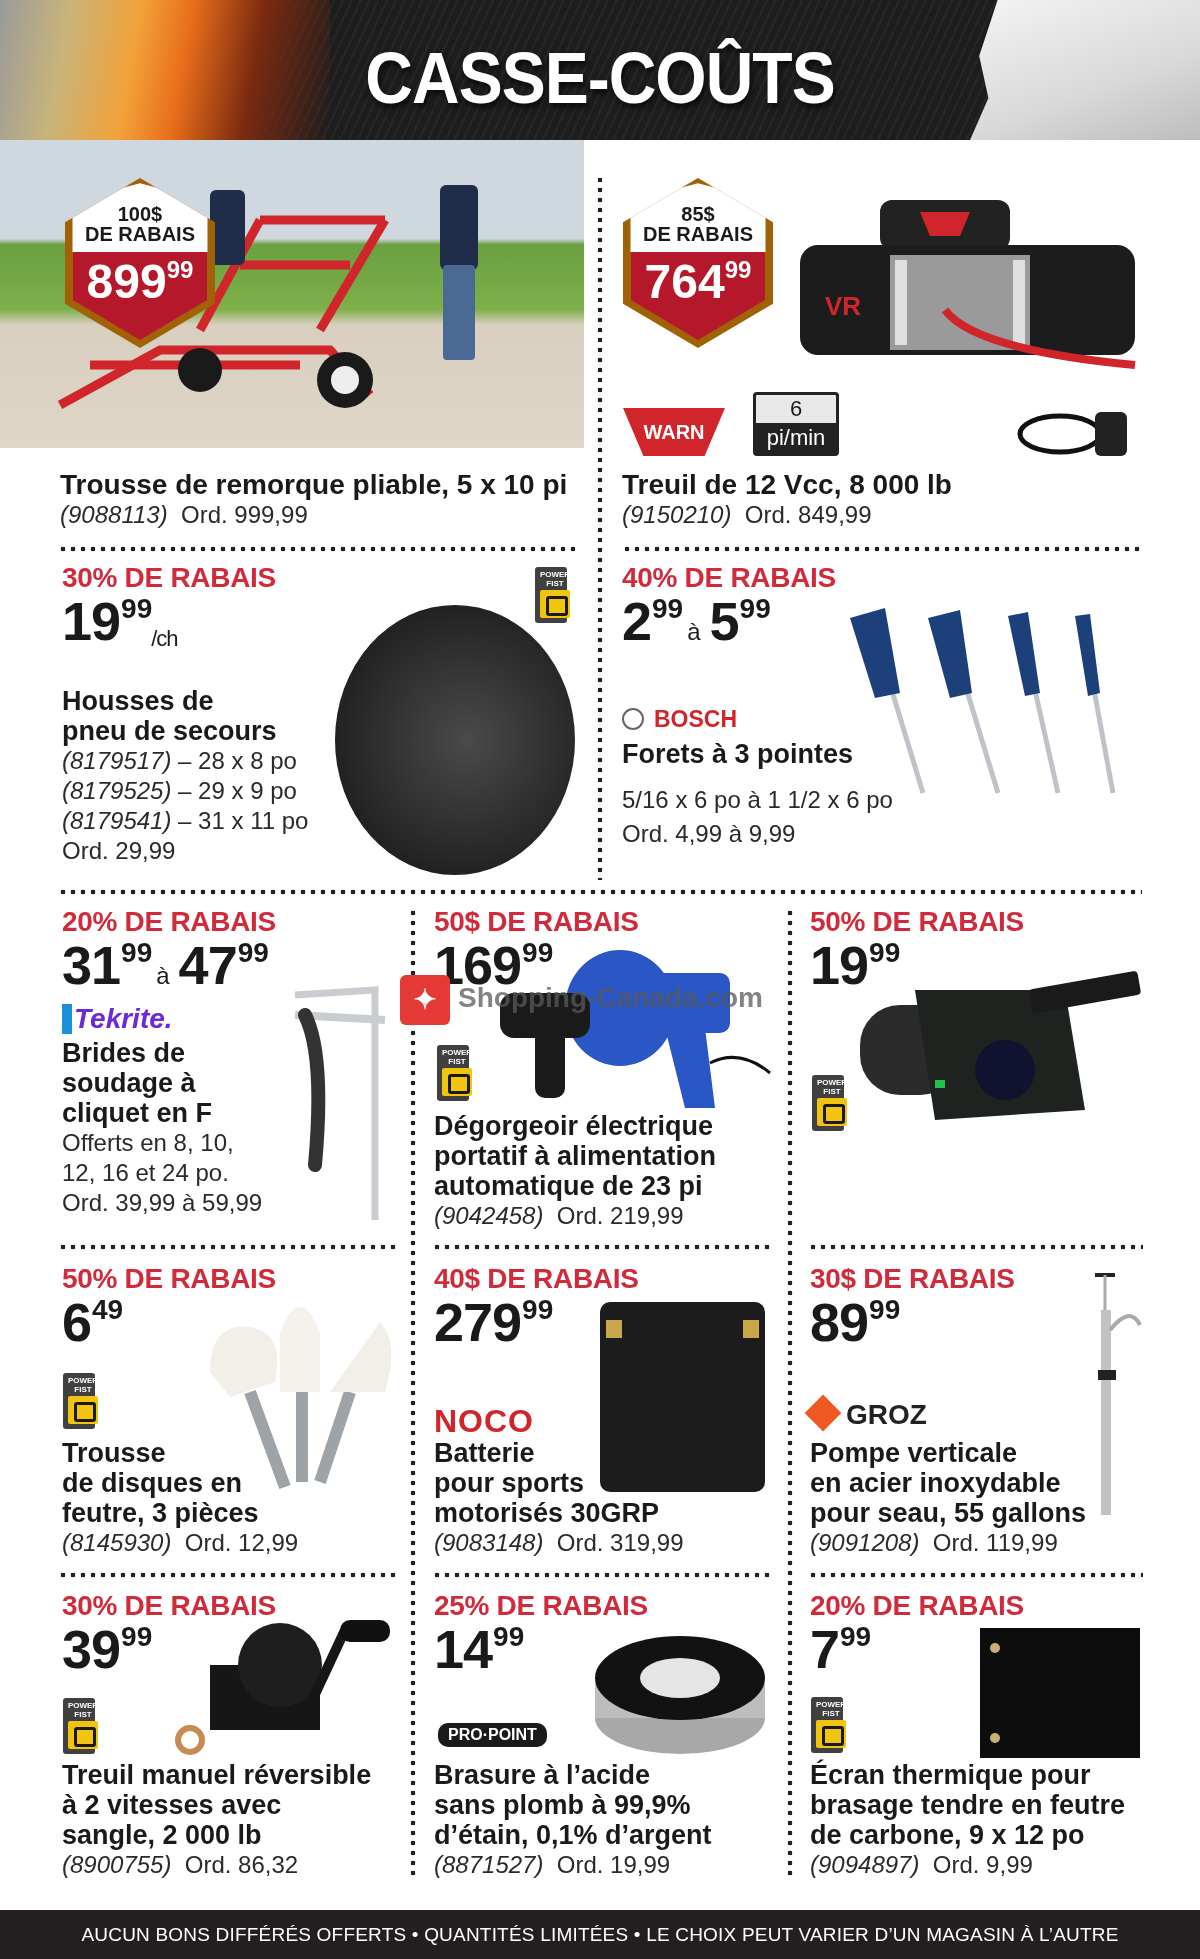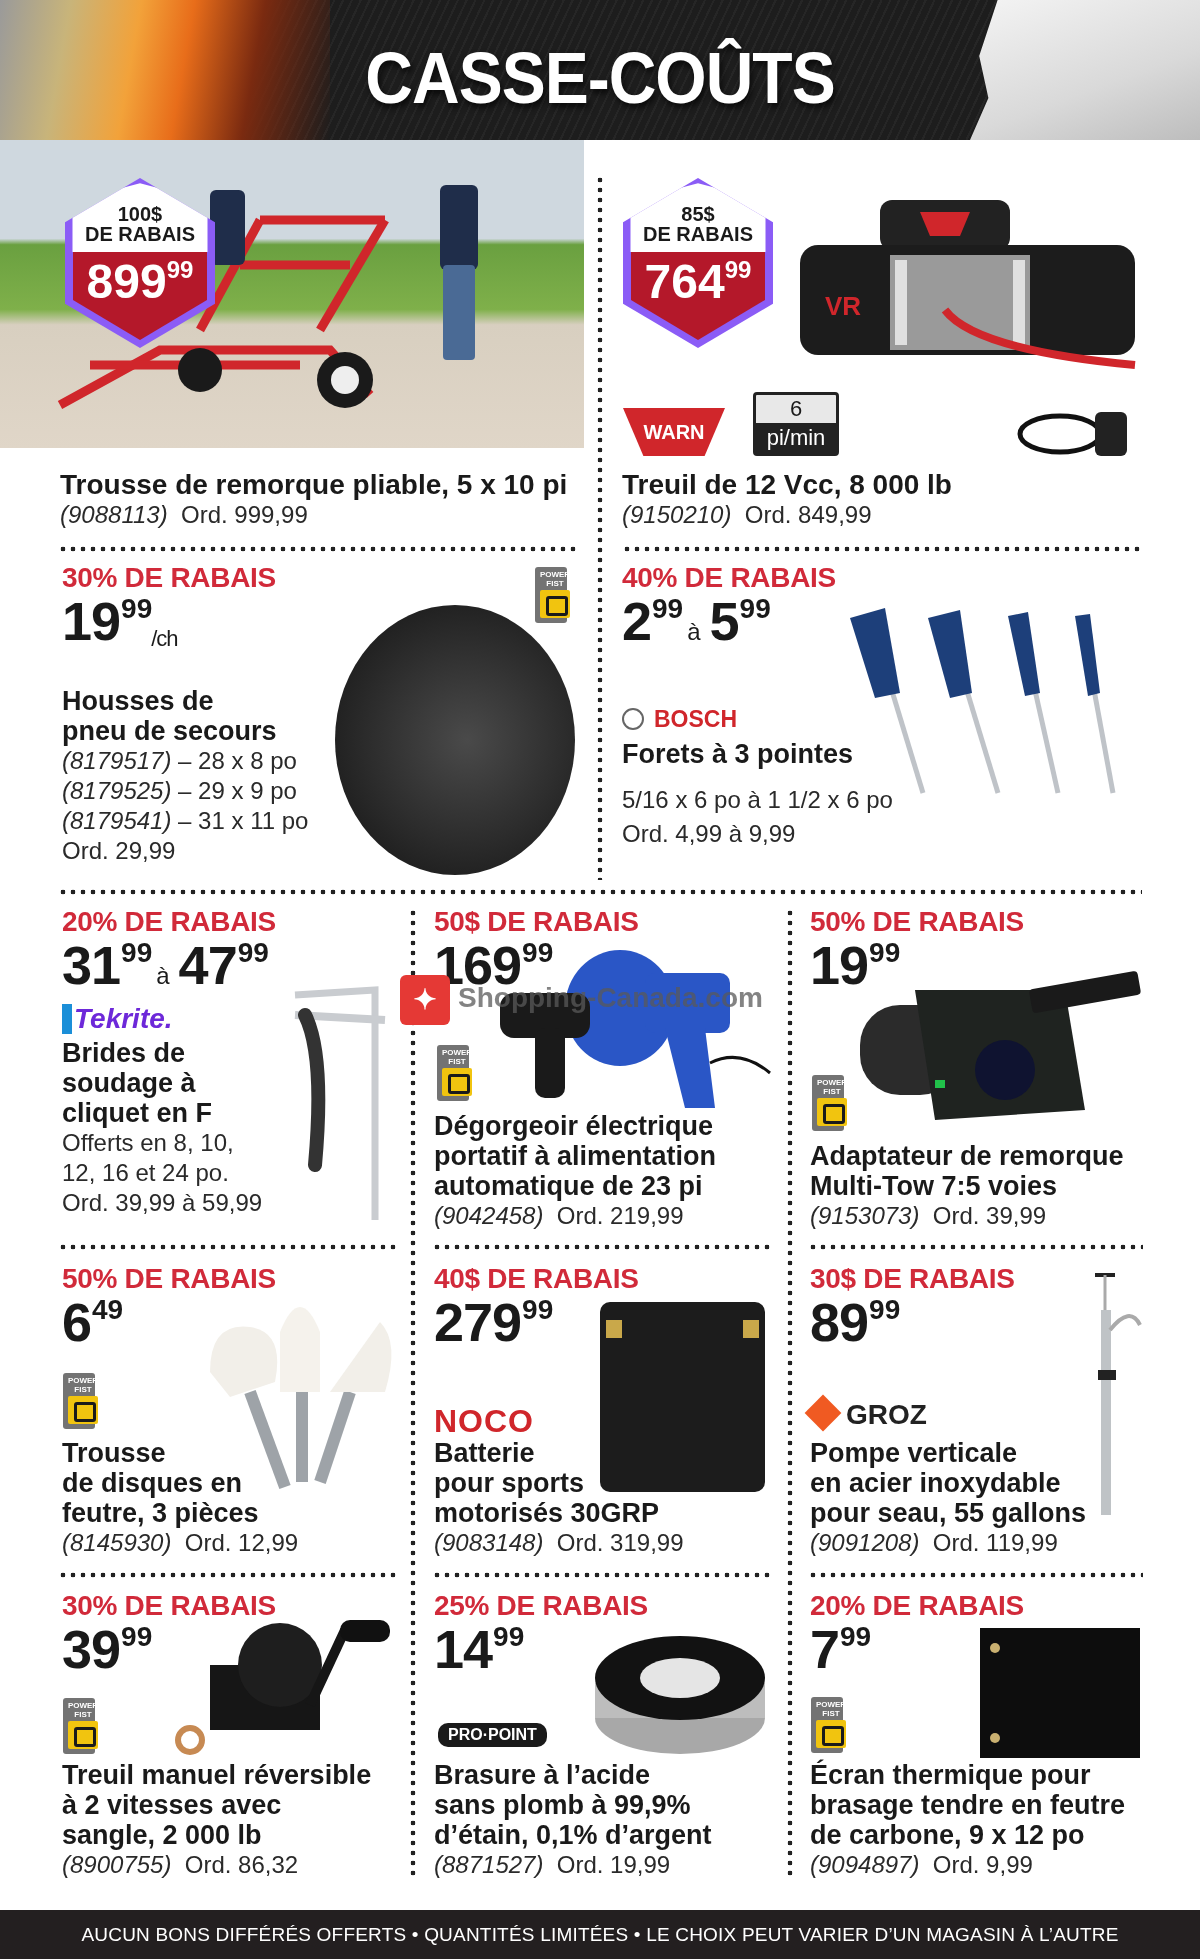--- a/index.html
+++ b/index.html
@@ -15,29 +15,29 @@
   .cell { position: absolute; }
   .off { color: #d12a3a; font-weight: 700; font-size: 28px; letter-spacing: -0.3px; white-space: nowrap; }
   .price { font-weight: 900; font-size: 54px; line-height: 1; letter-spacing: -1px; white-space: nowrap; }
   .price sup { font-size: 28px; vertical-align: 22px; margin-left: 1px; letter-spacing: 0; }
   .price .a { font-size: 24px; font-weight: 400; margin: 0 10px 0 4px; }
   .price .unit { font-size: 22px; font-weight: 400; position: relative; left: -28px; top: 6px; margin-left: 27px; }
   .name { font-weight: 700; font-size: 27px; line-height: 30px; color: #1a1a1a; }
   .detail { font-size: 24px; line-height: 30px; color: #2a2a2a; }
   .sku { font-style: italic; font-weight: 300; }
 
-  .hex { position: absolute; width: 150px; height: 170px; background: #8b5cf6; clip-path: polygon(50% 0, 100% 26%, 100% 74%, 50% 100%, 0 74%, 0 26%); }
+  .hex { position: absolute; width: 150px; height: 170px; background: #a16207; clip-path: polygon(50% 0, 100% 26%, 100% 74%, 50% 100%, 0 74%, 0 26%); }
   .hex .inner { position: absolute; left: 8px; top: 8px; width: 134px; height: 154px; background: #b4182a; clip-path: polygon(50% 0, 100% 26%, 100% 74%, 50% 100%, 0 74%, 0 26%); }
   .hex .white { position: absolute; left: 0; top: 0; width: 150px; height: 74px; background: #fff; clip-path: polygon(50% 7%, 95% 31%, 95% 100%, 5% 100%, 5% 31%); }
   .hex .l1 { position: absolute; left: 0; width: 150px; top: 26px; text-align: center; font-size: 20px; font-weight: 700; color: #1a1a1a; line-height: 20px; }
   .hex .l2 { position: absolute; left: 0; width: 150px; top: 46px; text-align: center; font-size: 20px; font-weight: 700; color: #1a1a1a; line-height: 20px; }
   .hex .pr { position: absolute; left: 0; width: 150px; top: 80px; text-align: center; color: #fff; font-weight: 700; font-size: 48px; line-height: 1; }
   .hex .pr sup { font-size: 24px; vertical-align: 20px; }
 
-  .pf { position: absolute; width: 32px; height: 56px; background: #737373; border-radius: 3px; }
+  .pf { position: absolute; width: 32px; height: 56px; background: #404040; border-radius: 3px; }
   .pf .t { position: absolute; top: 3px; left: 0; width: 40px; text-align: center; color: #fff; font-size: 8px; font-weight: 900; line-height: 9px; }
   .pf .y { position: absolute; left: 5px; top: 23px; width: 30px; height: 28px; background: #f1c40f; border-radius: 2px; }
   .pf .y::after { content: ""; position: absolute; left: 6px; top: 6px; width: 16px; height: 14px; border: 3px solid #1a1a1a; border-radius: 3px; }
 
   .brand { position: absolute; font-weight: 900; white-space: nowrap; }
   .img { position: absolute; }
 
   .footer { position: absolute; left: 0; top: 1910px; width: 1200px; height: 49px; background: #231f20; color: #fff; text-align: center; font-size: 19px; line-height: 49px; letter-spacing: 0.2px; }
   .watermark { position: absolute; left: 400px; top: 975px; font-size: 28px; font-weight: 700; color: rgba(90,90,90,.75); white-space: nowrap; }
   .watermark .leaf { display: inline-block; width: 50px; height: 50px; background: #e53935; border-radius: 6px; vertical-align: middle; margin-right: 8px; color: #fff; text-align: center; line-height: 50px; font-size: 28px; }
@@ -211,25 +211,20 @@
     <path d="M170 80 l40 0 l10 80 l-30 0 z" fill="#2a56c6"></path>
     <rect x="5" y="45" width="90" height="45" rx="14" fill="#1a1a1a"></rect>
     <rect x="40" y="80" width="30" height="70" rx="10" fill="#1a1a1a"></rect>
     <path d="M215 115 q30 -15 60 10" stroke="#111" stroke-width="3" fill="none"></path>
   </svg>
 </div>
 
 <div class="cell" style="left:810px;top:906px;width:335px;height:330px;">
   <div class="off">50% DE RABAIS</div>
   <div class="price"><span>19</span><sup>99</sup></div>
-  <div style="position:absolute;top:235px;">
-    <div class="name">Adaptateur de remorque</div>
-    <div class="name">Multi-Tow 7:5 voies</div>
-    <div class="detail"><span class="sku">(9153073)</span>&nbsp; <span>Ord. 39,99</span></div>
-  </div>
 </div>
 <div class="pf" style="left:812px;top:1075px;">
     <div class="t">POWER<br>FIST</div>
     <div class="y"></div>
   </div>
 <div class="img" style="left:855px;top:960px;width:290px;height:170px;">
   <svg width="290" height="170" viewBox="0 0 290 170">
     <rect x="5" y="45" width="100" height="90" rx="40" fill="#2b2b2b"></rect>
     <path d="M60 30 l150 0 l20 120 l-150 10 z" fill="#1f2320"></path>
     <circle cx="150" cy="110" r="30" fill="#0f1330"></circle>

